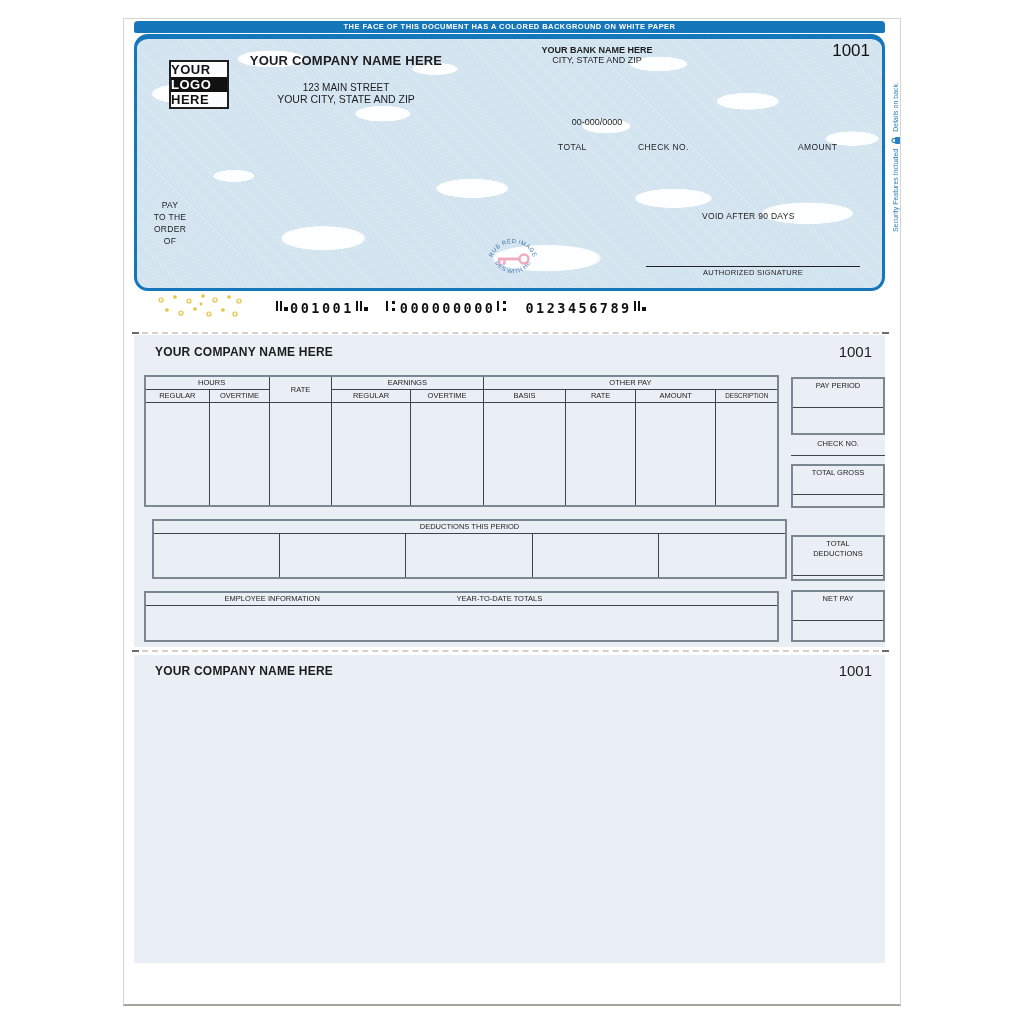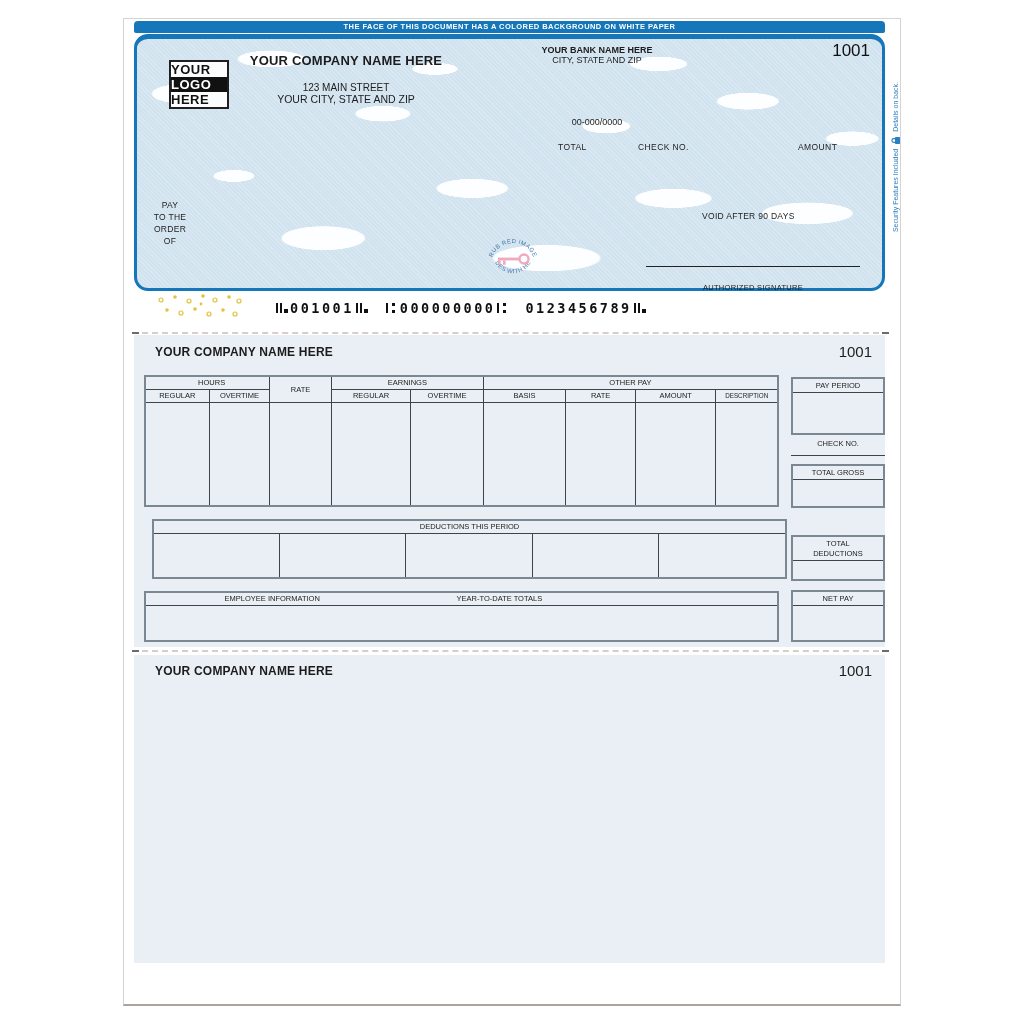--- a/index.html
+++ b/index.html
@@ -54,31 +54,31 @@
   .bank-city { font-size:9px; }
   .fraction { left:390px; top:46px; width:140px; text-align:center; font-size:9px;margin-top:32px; }
 
   .check-number { right:12px; top:2px; font-size:17px; color:#111; }
   .field-label { font-size:8.5px; letter-spacing:.4px; color:#222; }
   .lbl-date { left:421px; top:103px; } .lbl-checkno { left:501px; top:103px; } .lbl-amount { left:661px; top:103px; }
 
   .pay-to { left:10px; top:160px; width:46px; text-align:center; font-size:8.5px; line-height:12px; letter-spacing:.3px; }
   .void { left:565px; top:172px; font-size:8.5px; letter-spacing:.3px; }
   .sig { left:509px; top:227px; width:214px; border-top:1px solid #222; text-align:center;
-         font-size:7.5px; letter-spacing:.3px; padding-top:16px; }
+         font-size:7.5px; letter-spacing:.3px; padding-top:1px; }
   .seal { left:349px; top:199px; width:54px; height:46px; }
 
   
   .side-note { left:766px; top:244px; width:212px; height:11px; transform:rotate(-90deg);
                transform-origin:0 0; font-size:7px; color:#2a7fc0; display:flex;
                align-items:center; justify-content:center; gap:4px; white-space:nowrap; }
 
   
   .dots { left:30px; top:272px; width:90px; height:30px; }
-  .micr { left:150px; top:281px; display:flex; align-items:center; color:#111;
+  .micr { left:150px; top:281px; display:flex; color:#111;
           font-family:"DejaVu Sans Mono", monospace; font-weight:bold; font-size:13.5px; }
   .micr .num { letter-spacing:2.5px; }
   .micr .gap { width:14px; }
   .ms { display:inline-block; width:12px; height:12px; margin:0 2px; background-repeat:no-repeat; }
   .ms.onus { background-image:linear-gradient(#111,#111),linear-gradient(#111,#111),linear-gradient(#111,#111);
              background-size:2px 10px,2px 10px,4px 4px; background-position:0 1px,4px 1px,8px 7px; }
   .ms.transit { background-image:linear-gradient(#111,#111),linear-gradient(#111,#111),linear-gradient(#111,#111);
                 background-size:2px 10px,3px 3px,3px 3px; background-position:0 1px,6px 1px,6px 8px; }
 
   
@@ -107,21 +107,21 @@
   .deductions { left:18px; top:184px; width:635px; height:60px; }
   .ded-header { height:13px; line-height:12px; border-bottom:1px solid #3e444a; text-align:center; font-size:7.5px; }
   .ded-body { display:grid; grid-template-columns:repeat(5,1fr); height:43px; }
 
   .emp-box { left:10px; top:256px; width:635px; height:51px; }
   .emp-header { position:relative; height:13px; border-bottom:1px solid #3e444a; font-size:7.5px; }
   .emp-header span { position:absolute; top:1px; transform:translateX(-50%); white-space:nowrap; }
   .emp-left { left:20%; } .emp-right { left:56%; }
 
   .side-box { left:657px; width:94px; position:absolute; }
-  .side-label { border-bottom:1px solid #3e444a; text-align:center; font-size:7.5px; line-height:10px; padding:2px 0 1px; }
+  .side-label { border-bottom:1px solid #3e444a; text-align:center; font-size:7.5px; line-height:10px; padding:2px 0 16px; }
   .sb-payperiod { top:42px; height:58px; } .sb-gross { top:129px; height:44px; }
   .sb-ded { top:200px; height:46px; } .sb-net { top:255px; height:52px; }
   .checkno-label { left:657px; top:104px; width:94px; text-align:center; font-size:7.5px; }
   .checkno-line { left:657px; top:120px; width:94px; border-top:1px solid #3e444a; height:0; }
 
   
   .bottom-sec { left:10px; top:636px; width:751px; height:308px; background:#e9eff4; }
   .bottom-sec .abs { position:absolute; }
   .bottom-company { left:21px; top:9px; font-size:12px; font-weight:bold; letter-spacing:.2px; }
   .bottom-number { right:13px; top:7px; font-size:15px; }

